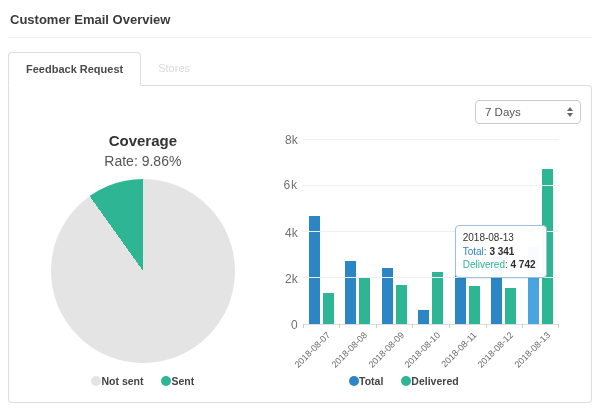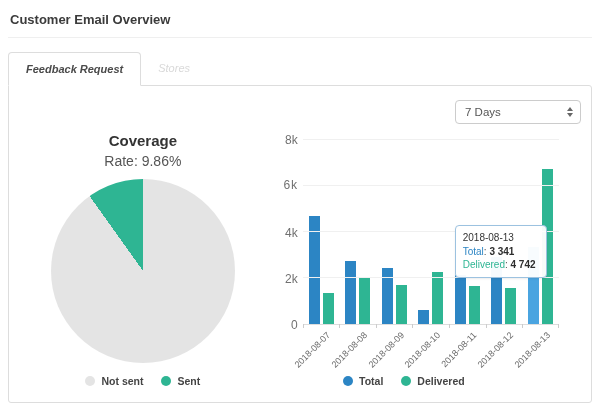--- a/index.html
+++ b/index.html
@@ -2,48 +2,48 @@
 <html><head>
 <meta charset="utf-8">
 <style>
   * { margin:0; padding:0; box-sizing:border-box; }
   html,body { width:600px; height:412px; background:#fff; font-family:"Liberation Sans", sans-serif; overflow:hidden; }
   .page { padding:8px;border-radius:23px; }
 
   .page-header { font-size:13px; font-weight:bold; color:#3b3b3b; padding:4px 2px 10px 2px; }
   .header-divider { border-top:1px solid #efefef; margin-bottom:14px; }
 
-  .tabs { display:flex; position:relative; z-index:2;font-style:italic; }
+  .tabs { display:flex; position:relative; z-index:2; }
   .tab { font-size:11px; padding:10px 17px; color:#d9d9d9; cursor:pointer; }
   .tab.active { font-weight:bold; color:#4a4a4a; background:#fff; border:1px solid #ddd; border-bottom:1px solid #fff; border-radius:4px 4px 0 0; margin-bottom:-1px; }
 
   .panel { border:1px solid #ddd; border-radius:0 3px 3px 3px; height:318px; position:relative; z-index:1; }
   .panel-grid { display:flex; height:100%; }
 
   
   .pie-col { width:46%; display:flex; flex-direction:column; align-items:center; padding-top:46px; }
   .pie-title { font-size:15px; font-weight:bold; color:#333; }
   .pie-subtitle { font-size:14px; color:#555; margin-top:4px; }
   .pie { width:184px; height:184px; border-radius:50%; margin-top:10px; }
 
   .legend { display:flex; gap:18px; justify-content:center; align-items:center; margin-top:12px; }
-  .legend-item { display:flex; align-items:center; gap:6px; font-size:10.5px; font-weight:bold; color:#444; }
+  .legend-item { display:flex; align-items:center; gap:0; font-size:10.5px; font-weight:bold; color:#444; }
   .dot { width:10px; height:10px; border-radius:50%; display:inline-block; }
 
   
   .bar-col { width:54%; padding:14px 10px 0 0; display:flex; flex-direction:column; }
   .filters { display:flex; justify-content:flex-end; gap:7px; margin-bottom:16px; }
   .select-wrap { position:relative; }
   .select-wrap select {
     appearance:none; -webkit-appearance:none;
     font-family:"Liberation Sans", sans-serif; font-size:11.5px; color:#555;
     border:1px solid #ccc; border-radius:4px; background:#fff;
     padding:5px 24px 5px 9px; outline:none;
   }
-  .select-wrap.period select { width:126px; }
+  .select-wrap.period select { width:106px; }
   .select-wrap.store  select { width:118px; }
   .caret { position:absolute; right:8px; top:50%; transform:translateY(-50%); display:flex; flex-direction:column; gap:2px; pointer-events:none; }
   .caret i { width:0; height:0; border-left:3.5px solid transparent; border-right:3.5px solid transparent; display:block; }
   .caret .up   { border-bottom:4px solid #666; }
   .caret .down { border-top:4px solid #666; }
 
   .chart-area { display:flex; margin-left:2px; }
   .y-axis { position:relative; width:24px; height:185px; }
   .y-axis span { position:absolute; right:5px; transform:translateY(50%); font-size:12px; color:#707070; }
   .plot { position:relative; width:256px; height:185px; border-bottom:1px solid #ddd; }

